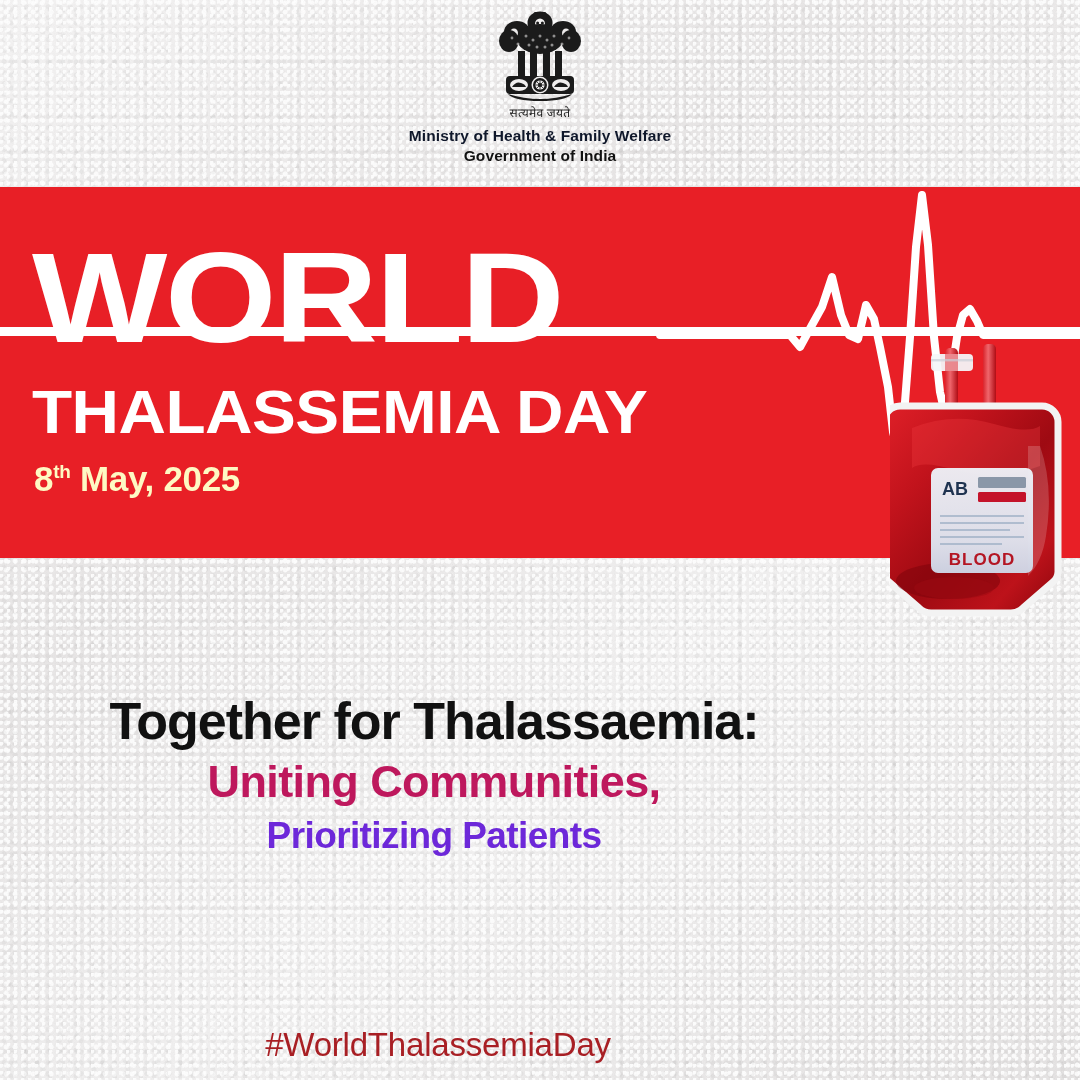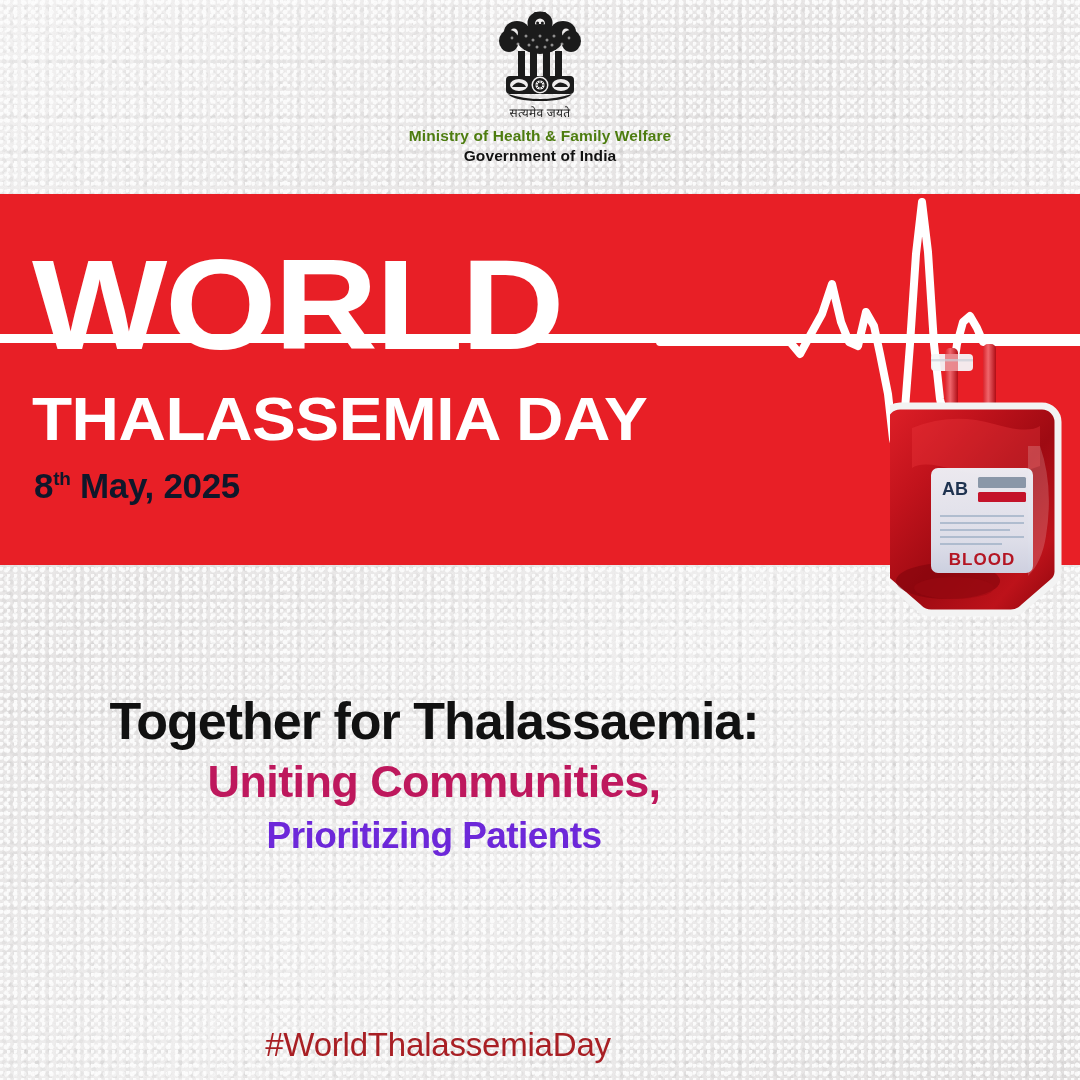--- a/index.html
+++ b/index.html
@@ -38,31 +38,31 @@
     display:flex; flex-direction:column; align-items:center; justify-content:flex-start;
     padding-top:6px;
   }
   .emblem { width:96px; height:104px; display:block; }
   .satyamev {
     font-family:"Liberation Serif", serif;
     font-size:12px; color:#1c1c1c; letter-spacing:.3px;
     margin-top:-6px; text-align:left;
   }
   .ministry-line1 {
-    font-size:15.5px; font-weight:bold; color:#4d7c0f; letter-spacing:.1px;
+    font-size:15.5px; font-weight:bold; color:#0f172a; letter-spacing:.1px;
     margin-top:6px; line-height:1.2;
   }
   .ministry-line2 {
     font-size:15.5px; font-weight:bold; color:#111; letter-spacing:.1px;
     line-height:1.25; 
   }
 
   
   .banner {
-    position:absolute; left:0; top:194px; width:1080px; height:371px;
+    position:absolute; left:0; top:187px; width:1080px; height:371px;
     background:#e81f26; overflow:hidden;
   }
   .ecg-svg { position:absolute; left:0; top:0; width:1080px; height:371px; }
 
   .world {
     position:absolute; left:32px; top:52px;
     font-size:128px; font-weight:bold; color:#ffffff;
     letter-spacing:-2px; line-height:.92;
     transform:scaleX(1.12); transform-origin:left top;
     font-stretch:condensed;
@@ -74,21 +74,21 @@
   }
   .thal {
     position:absolute; left:32px; top:194px;
     font-size:62px; font-weight:bold; color:#ffffff;
     letter-spacing:-.5px; line-height:1;
     transform:scaleX(1.06); transform-origin:left top;
     white-space:nowrap; z-index:4;
   }
   .date {
     position:absolute; left:34px; top:272px;
-    font-size:35px; font-weight:bold; color:#0f172a;
+    font-size:35px; font-weight:bold; color:#fef9c3;
     letter-spacing:-.3px; z-index:4; white-space:nowrap;
   }
   .date sup { font-size:19px; vertical-align:super; font-weight:bold; }
 
   
   .bloodbag { position:absolute; left:890px; top:336px; width:178px; height:302px; z-index:6; }
 
   
   .theme { position:absolute; left:0; top:690px; width:868px; text-align:center; }
   .theme-l1 { font-size:52px; font-weight:bold; color:#111; letter-spacing:-1px; line-height:1.22; }

